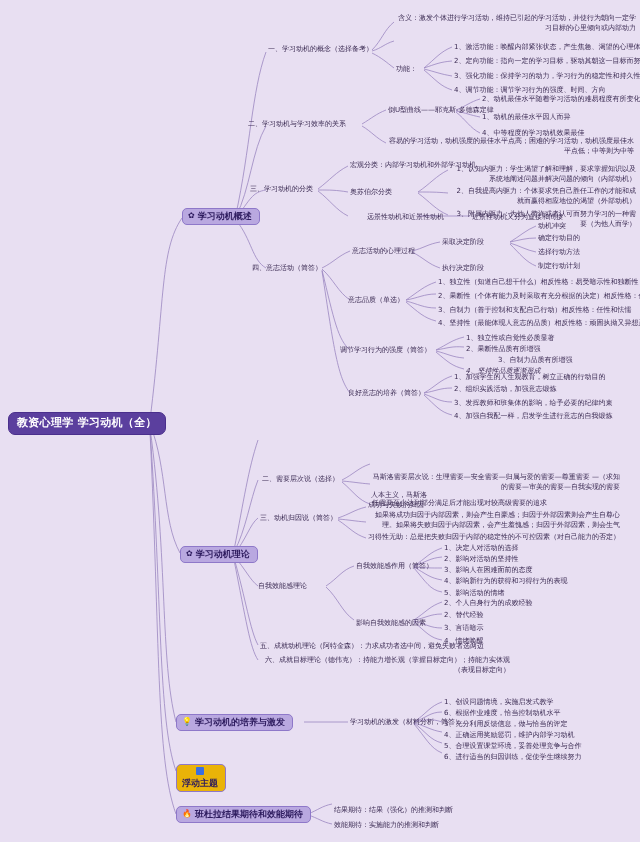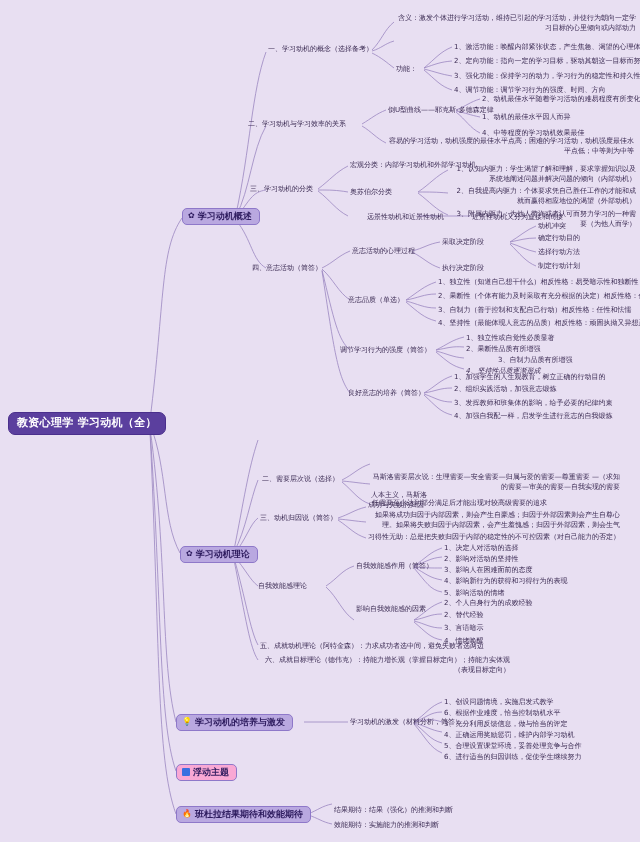--- a/index.html
+++ b/index.html
@@ -37,21 +37,21 @@
     font-size:9px;
     color:#2d1b5e;
     font-weight:bold;
     white-space:nowrap;
     line-height:1.15;
     display:flex;
     align-items:center;
     gap:3px;
   }
   .main .ico{font-size:8px;line-height:1;display:inline-block;}
-  .main.blue{background:#f9a8d4;}
+  .main.blue{background:#eab308;flex-direction:column;}
   .sq{width:8px;height:8px;background:#3a6fe0;display:inline-block;border-radius:1px;}
 
   
   .t{
     font-size:7px;
     color:#3a2a52;
     white-space:nowrap;
     line-height:1.45;
   }
   .t.wrap{white-space:normal;text-align:right;}
@@ -262,21 +262,21 @@
 <div class="node t wrap" style="left:368px;top:510px;width:252px;">如果将成功归因于内部因素，则会产生自豪感；归因于外部因素则会产生自尊心理。如果将失败归因于内部因素，会产生羞愧感；归因于外部因素，则会生气</div>
 
 <div class="node t" style="left:258px;top:581px;">自我效能感理论</div>
 <div class="node t" style="left:356px;top:561px;">自我效能感作用（简答）</div>
 <div class="node t" style="left:444px;top:543px;">1、决定人对活动的选择</div>
 <div class="node t" style="left:444px;top:554px;">2、影响对活动的坚持性</div>
 <div class="node t" style="left:444px;top:565px;">3、影响人在困难面前的态度</div>
 <div class="node t" style="left:444px;top:576px;">4、影响新行为的获得和习得行为的表现</div>
 <div class="node t" style="left:444px;top:588px;">5、影响活动的情绪</div>
 
-<div class="node t" style="left:356px;top:604px;font-family:Liberation Serif, serif;">影响自我效能感的因素</div>
+<div class="node t" style="left:356px;top:618px;font-family:Liberation Serif, serif;">影响自我效能感的因素</div>
 <div class="node t" style="left:444px;top:598px;">2、个人自身行为的成败经验</div>
 <div class="node t" style="left:444px;top:610px;">2、替代经验</div>
 <div class="node t" style="left:444px;top:623px;">3、言语暗示</div>
 <div class="node t" style="left:444px;top:636px;">4、情绪唤醒</div>
 
 <div class="node t" style="left:260px;top:641px;">五、成就动机理论（阿特金森）：力求成功者选中间，避免失败者选两边</div>
 <div class="node t wrap" style="left:260px;top:655px;width:250px;">六、成就目标理论（德伟克）：持能力增长观（掌握目标定向）；持能力实体观（表现目标定向）</div>
 
 <div class="node t" style="left:350px;top:717px;">学习动机的激发（材料分析，简答）</div>
 <div class="node t" style="left:444px;top:697px;">1、创设问题情境，实施启发式教学</div>

